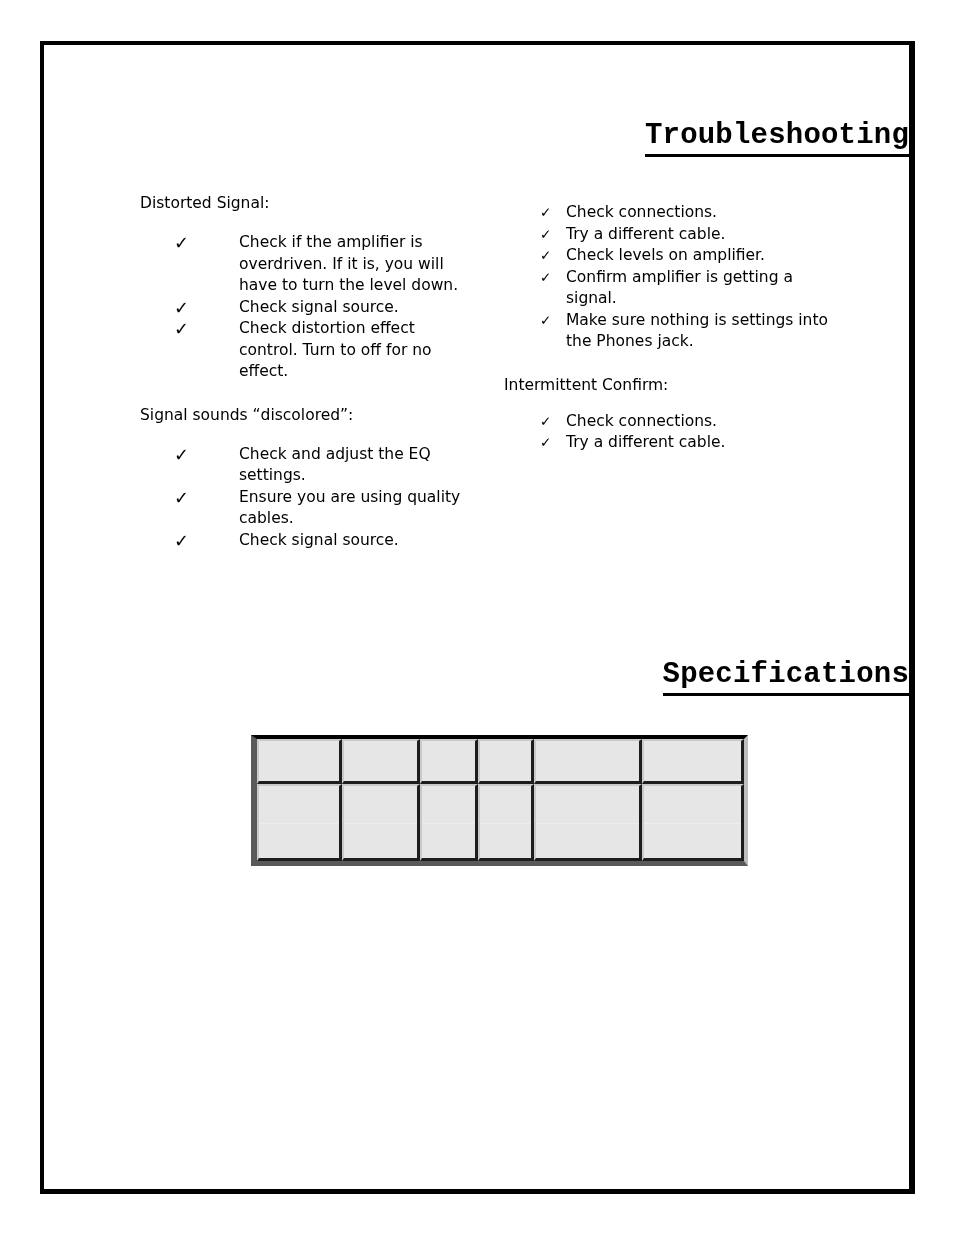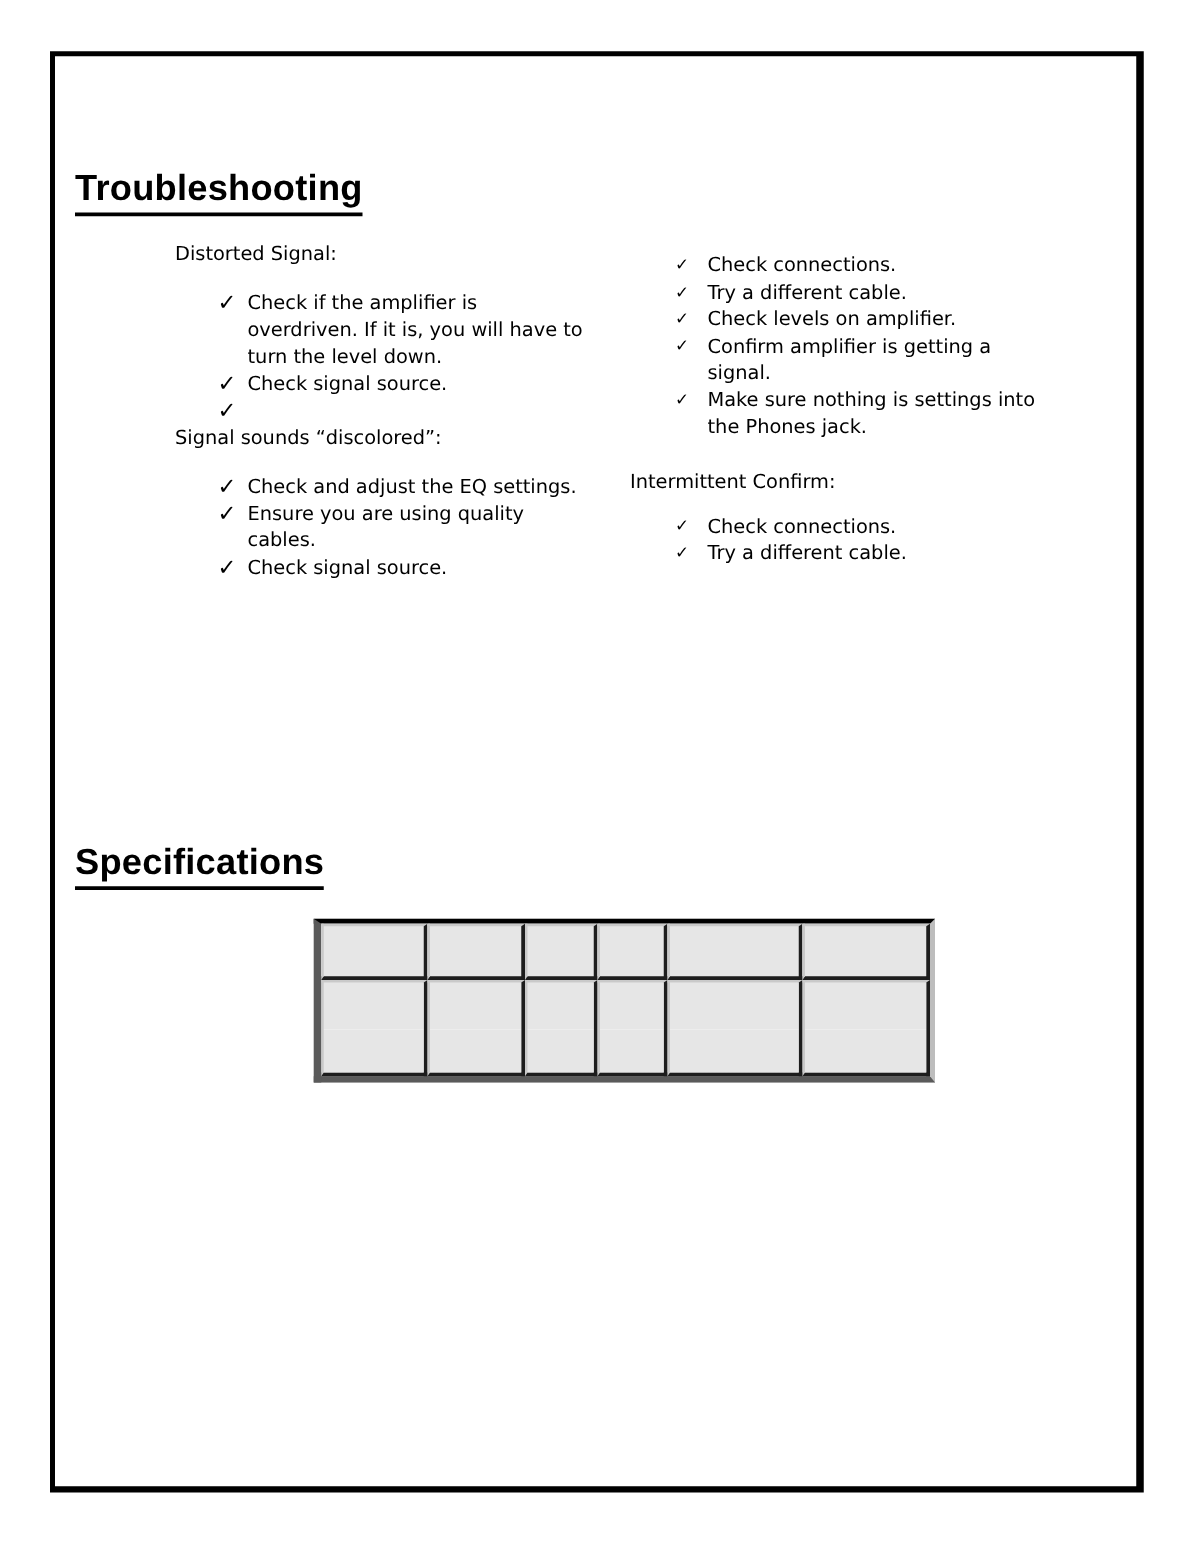--- a/index.html
+++ b/index.html
@@ -25,26 +25,26 @@
     box-sizing: border-box;
     border-top: 4px solid #000;
     border-left: 4px solid #000;
     border-right: 6px solid #000;
     border-bottom: 5px solid #000;
     background: #ffffff;
   }
 
   
   .doc-title {
-    text-align: left;
-    font-family: Liberation Sans, sans-serif;
+    text-align: right;
+    font-family: Liberation Mono, monospace;
     font-weight: bold;
     font-size: 29px;
     letter-spacing: 0.2px;
-    margin: 16px;
+    margin: 0;
     padding: 0;
   }
   .doc-title span {
     border-bottom: 3px solid #000;
     padding-bottom: 2px;
     display: inline-block;
     line-height: 1.15;
   }
   #title-troubleshooting {
     position: absolute;
@@ -92,21 +92,21 @@
     text-align: left;
   }
   .check-text {
     display: block;
   }
 
   
   #column-left .check-list { margin-top: 18px; }
   #column-left .check-item { padding-left: 58px; margin-bottom: 0px; }
   #column-left .check-mark { left: 34px; font-size: 18px; font-weight: bold; line-height: 21.5px; }
-  #column-left .check-text { line-height: 21.5px; }
+  #column-left .check-text { line-height: 21.5px; margin-left: 41px; }
   #column-left .gap-after { margin-bottom: 21px; }
 
   
   #column-right .check-list { margin-top: 15px; }
   #column-right .check-item { padding-left: 62px; margin-bottom: 0px; }
   #column-right .check-mark { left: 36px; font-size: 13.5px; font-weight: normal; line-height: 21.5px; }
   #column-right .check-text { line-height: 21.5px; }
 
   .block-gap { height: 22px; }
 
@@ -174,20 +174,21 @@
       <li class="check-item gap-after">
         <span class="check-mark">✓</span>
         <span class="check-text">Check if the amplifier is overdriven. If it is, you will have to turn the level down.</span>
       </li>
       <li class="check-item" style="margin-top:-21px;">
         <span class="check-mark">✓</span>
         <span class="check-text">Check signal source.</span>
       </li>
       <li class="check-item">
         <span class="check-mark">✓</span>
+        <span class="check-text">Check distortion effect control. Turn to off for no effect.</span>
       </li>
     </ul>
 
     <div class="block-gap"></div>
 
     <p class="section-heading">Signal sounds “discolored”:</p>
     <ul class="check-list">
       <li class="check-item">
         <span class="check-mark">✓</span>
         <span class="check-text">Check and adjust the EQ settings.</span>

